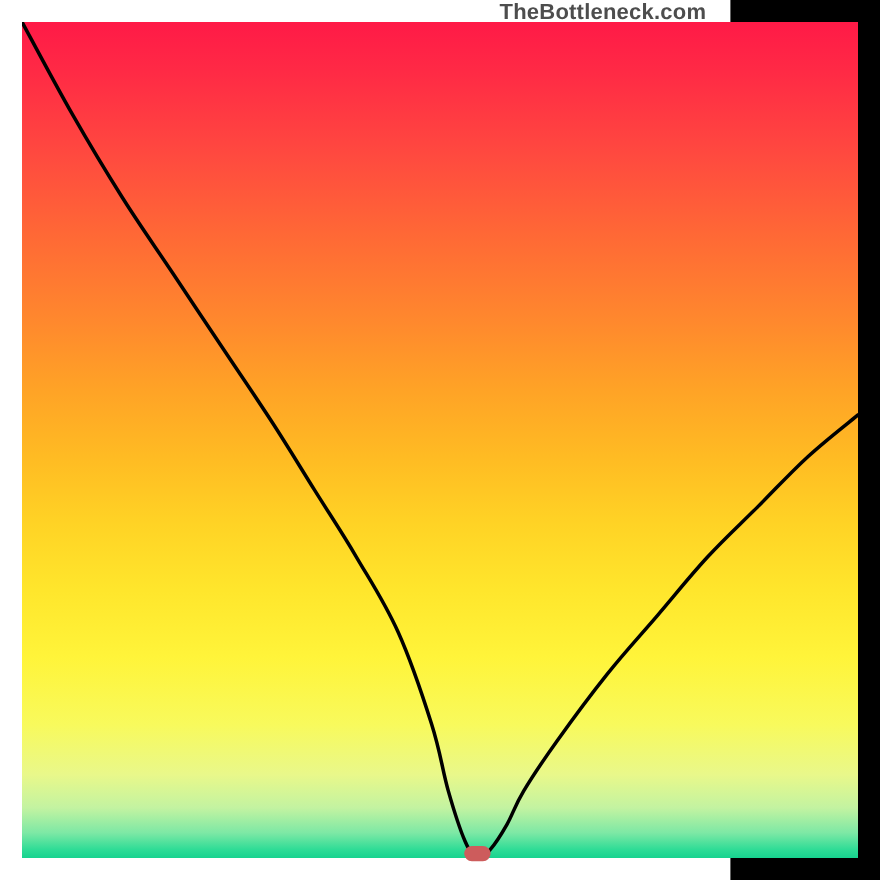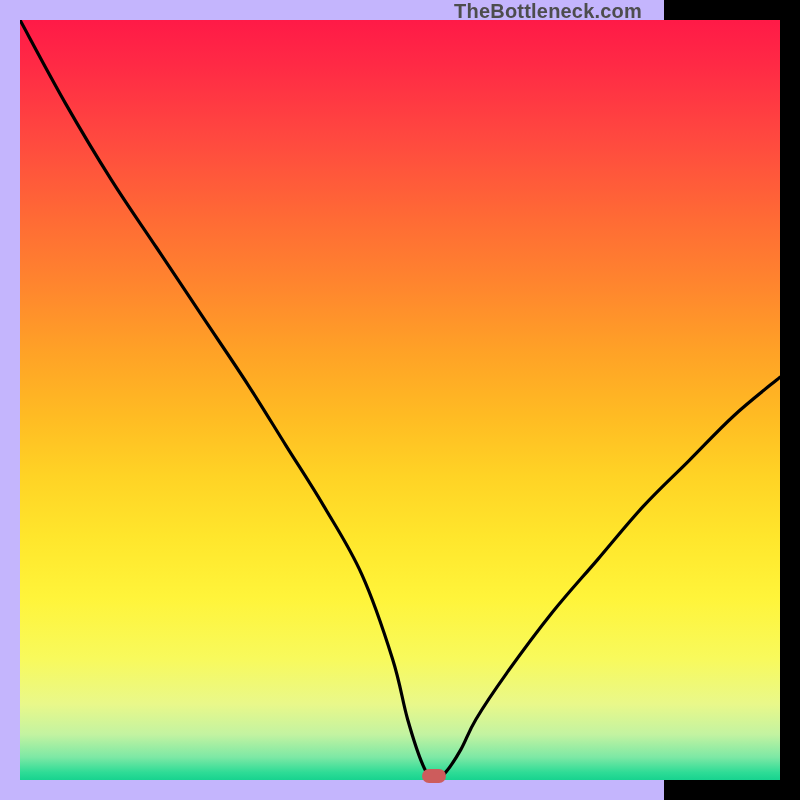--- a/index.html
+++ b/index.html
@@ -8,21 +8,21 @@
     width: 800px;
     height: 800px;
     background: #000;
     overflow: hidden;
     font-family: Arial, Helvetica, sans-serif;
   }
   .frame {
     position: relative;
     width: 664px;
     height: 800px;
-    background: #c4b5fd;
+    background: #ffffff;
   }
   .plot {
     position: absolute;
     left: 20px;
     top: 20px;
     width: 760px;
     height: 760px;
     background: linear-gradient(to bottom,
       #ff1a47 0%,
       #ff2a45 6%,

